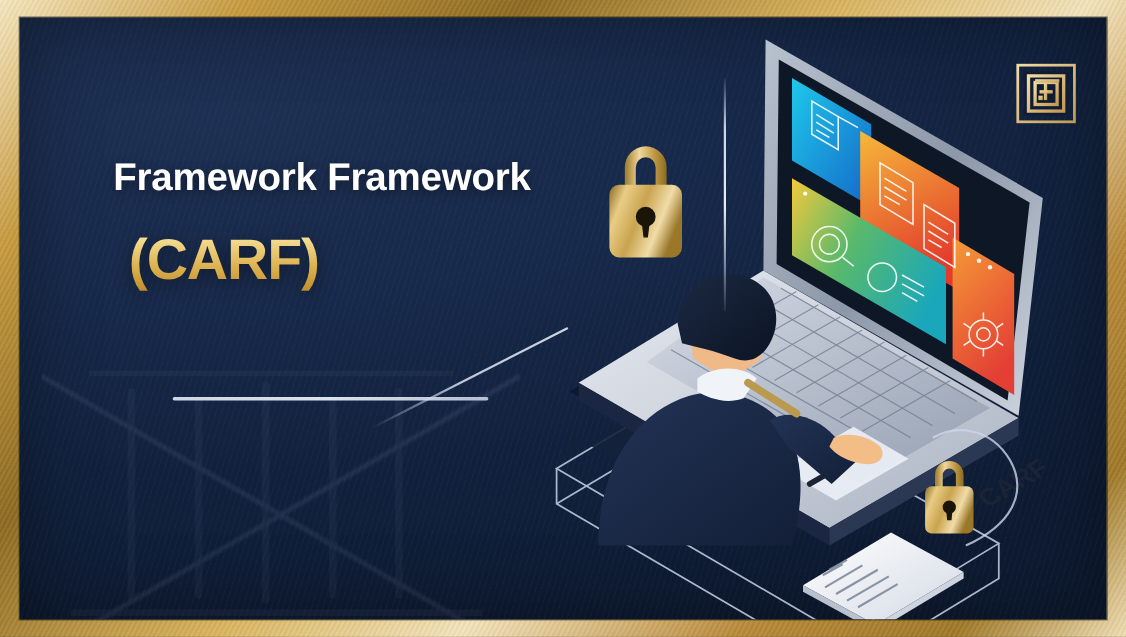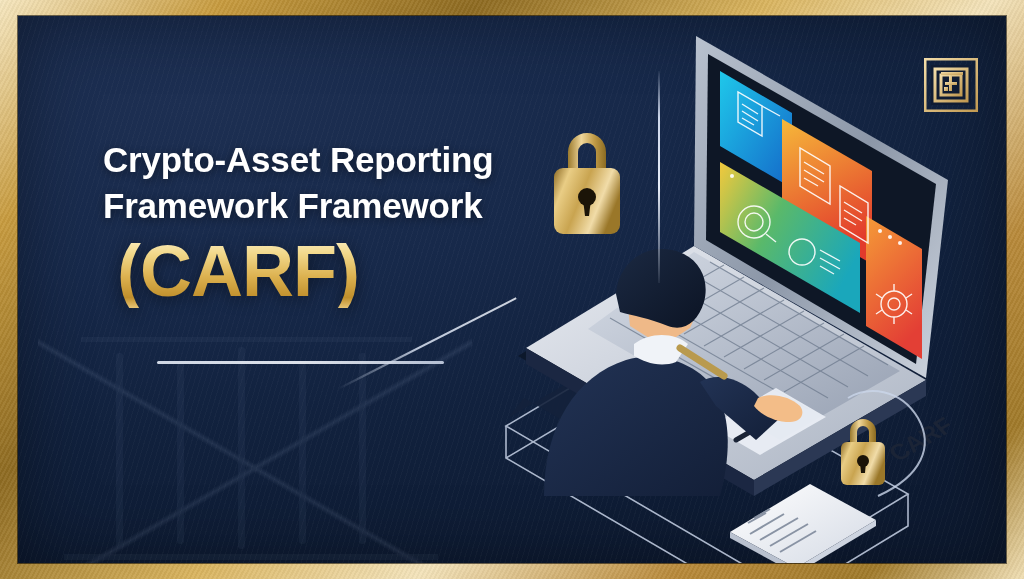--- a/index.html
+++ b/index.html
@@ -42,22 +42,22 @@
 
   
   .headline{position:absolute;left:85px;top:122px;width:470px;z-index:20;}
   .h-line{
     color:#ffffff;font-size:35px;line-height:44px;font-weight:700;
     letter-spacing:-.2px;white-space:nowrap;
     text-shadow:0 2px 10px rgba(0,0,0,.45);
   }
   .h-line.second{margin-top:2px;}
   .acronym{
-    margin-top:6px;margin-left:14px;
-    font-size:72px;line-height:74px;font-weight:700;letter-spacing:-1px;
+    margin-top:16px;margin-left:14px;
+    font-size:52px;line-height:74px;font-weight:700;letter-spacing:-1px;
     background:linear-gradient(180deg,#fdf2cf 0%,#f2d98c 26%,#dcb14f 58%,#c08f2c 86%,#e7c475 100%);
     -webkit-background-clip:text;background-clip:text;color:transparent;
     -webkit-text-fill-color:transparent;
     filter:drop-shadow(0 3px 8px rgba(0,0,0,.45));
     white-space:nowrap;
   }
   .rule{
     position:absolute;left:139px;top:345px;width:287px;height:3px;z-index:20;
     background:linear-gradient(90deg,#dfe6f2 0%,#eef2f9 50%,#c3cde0 100%);
     border-radius:2px;opacity:.92;
@@ -96,21 +96,20 @@
       <i class="pil" style="left:18%;top:12%;height:78%"></i>
       <i class="pil" style="left:32%;top:16%;height:72%"></i>
       <i class="pil" style="left:46%;top:10%;height:80%"></i>
       <i class="pil" style="left:60%;top:16%;height:72%"></i>
       <i class="pil" style="left:74%;top:12%;height:76%"></i>
       <i style="left:10%;top:6%;width:76%;height:5px"></i>
       <i style="left:6%;top:92%;width:86%;height:6px"></i>
     </div>
 
     <div class="headline">
-      <div class="h-line">Crypto-Asset Reporting</div>
       <div class="h-line second">Framework Framework</div>
       <div class="acronym">(CARF)</div>
     </div>
 
     <div class="rule"></div>
     <div class="diag"></div>
     <div class="vdiv"></div>
 
     <div class="logo">
       <svg viewBox="0 0 54 54" width="54" height="54">

